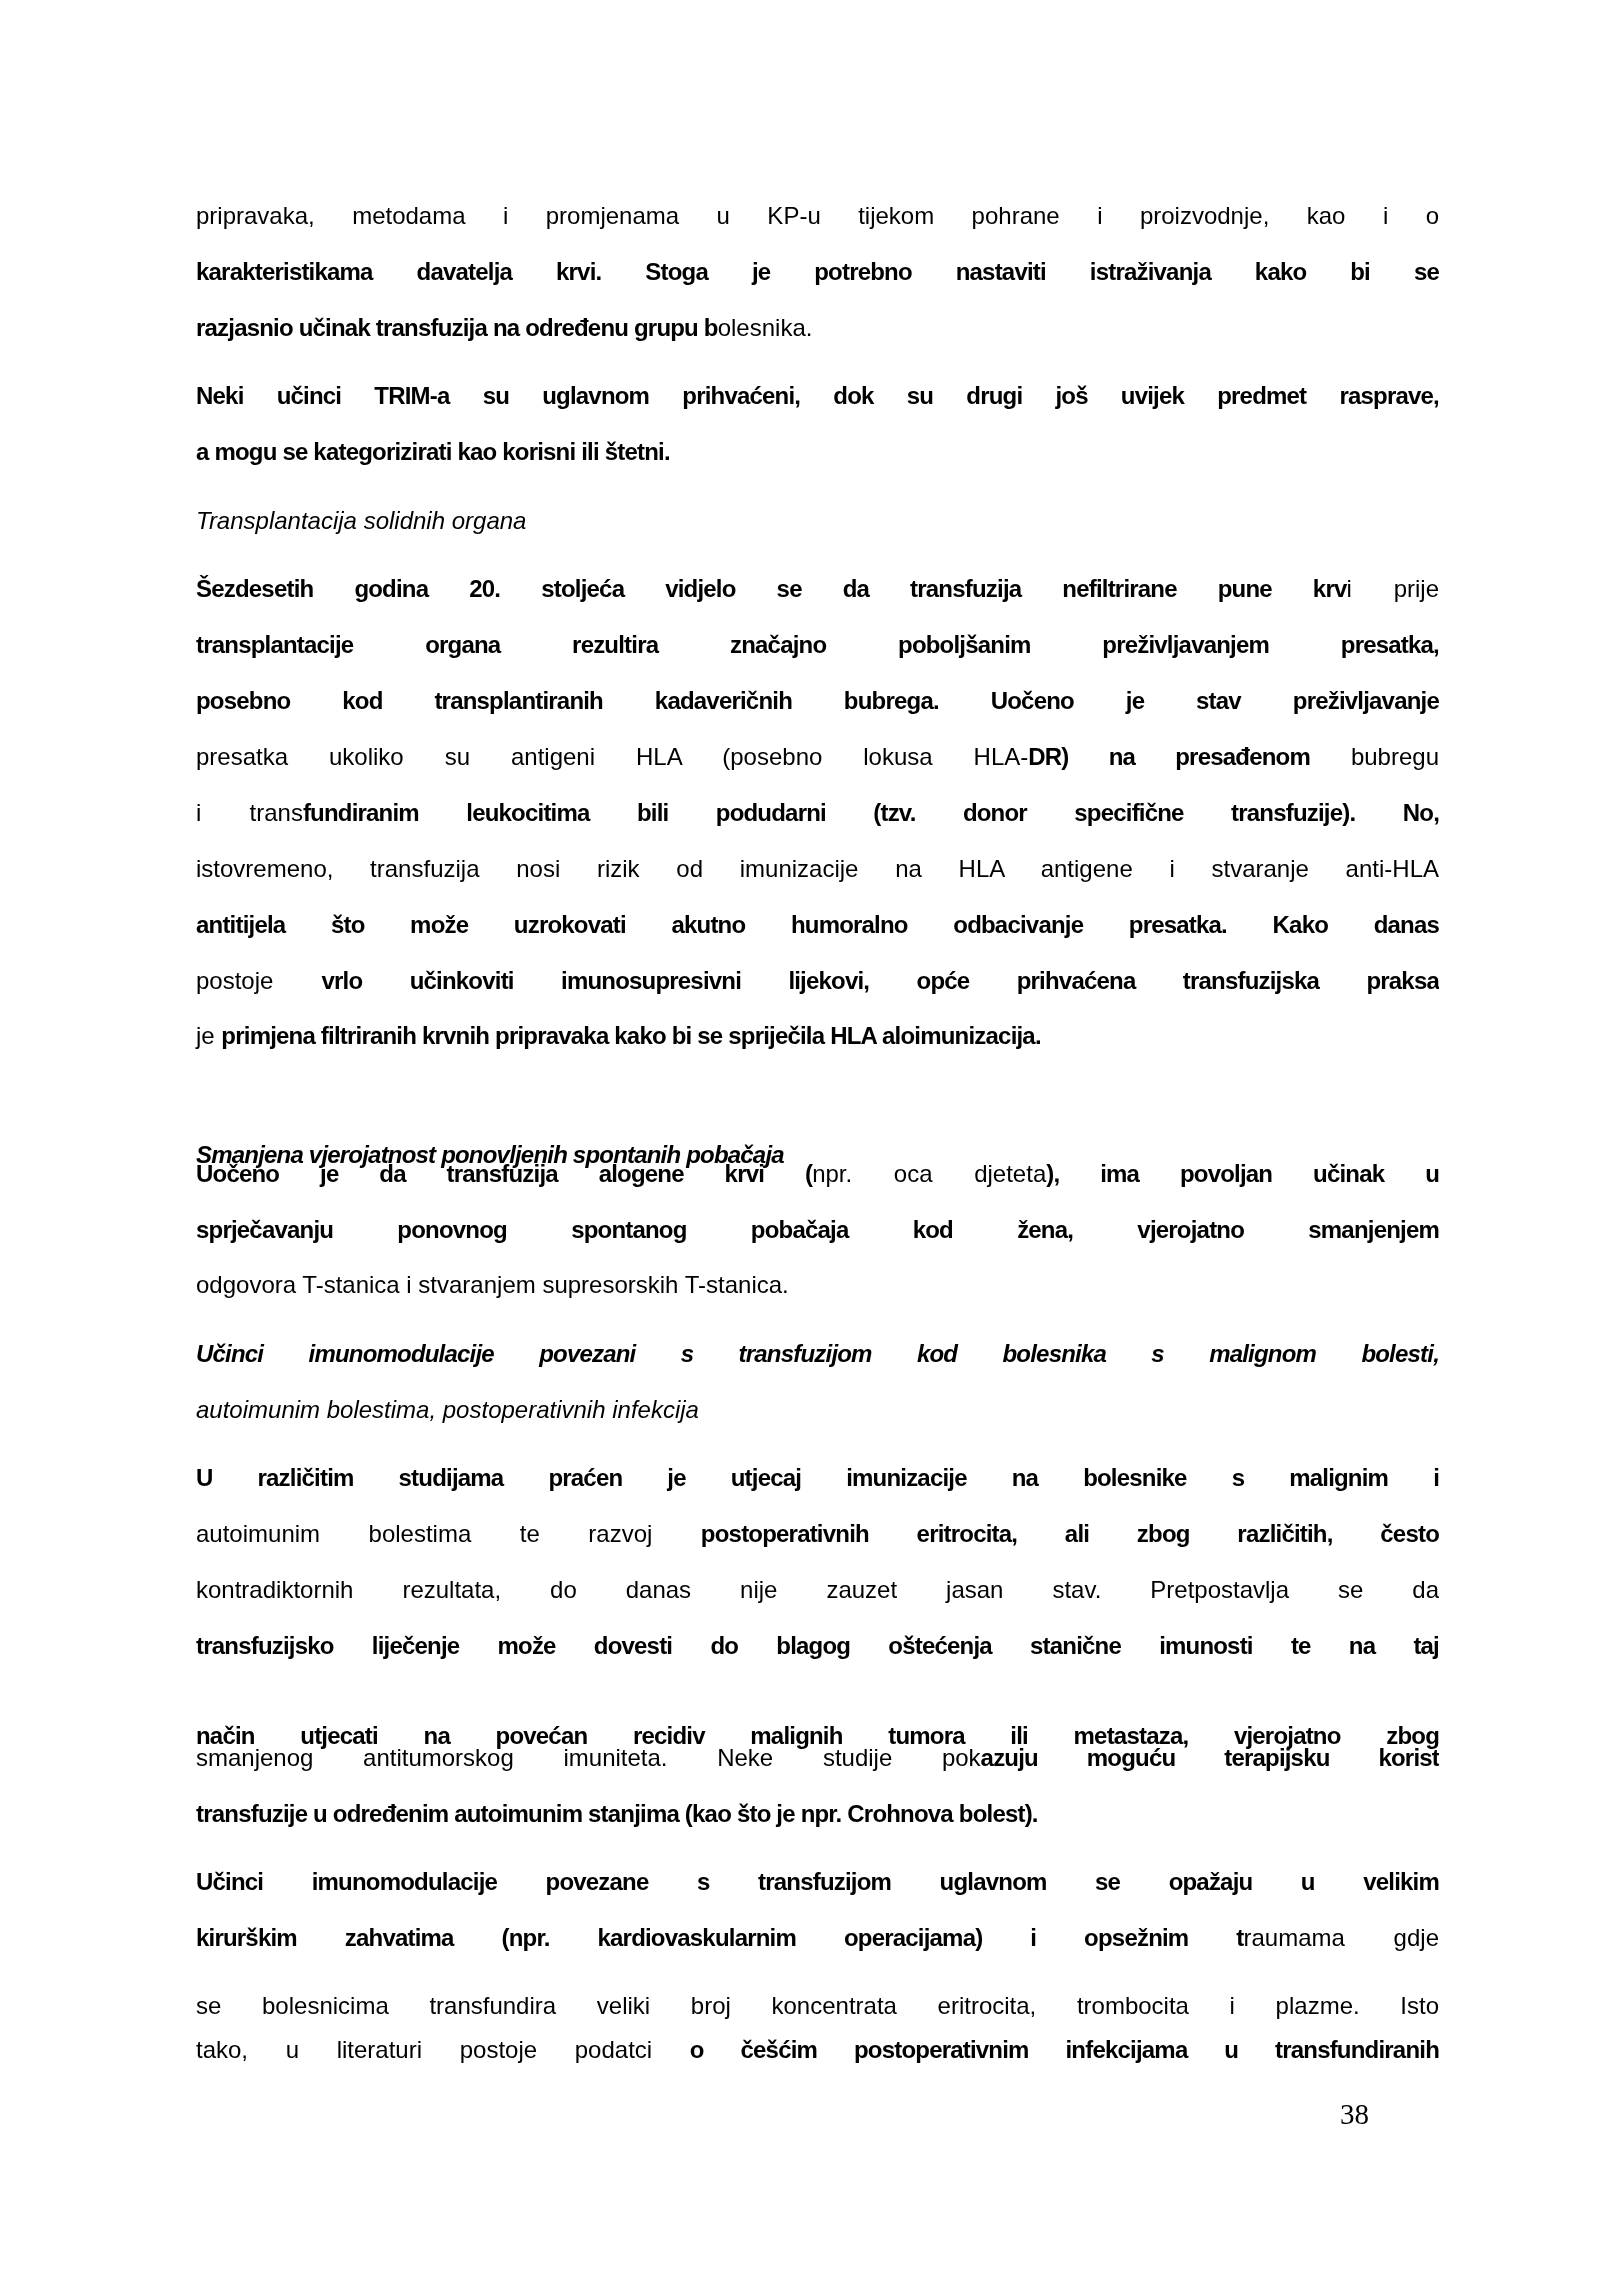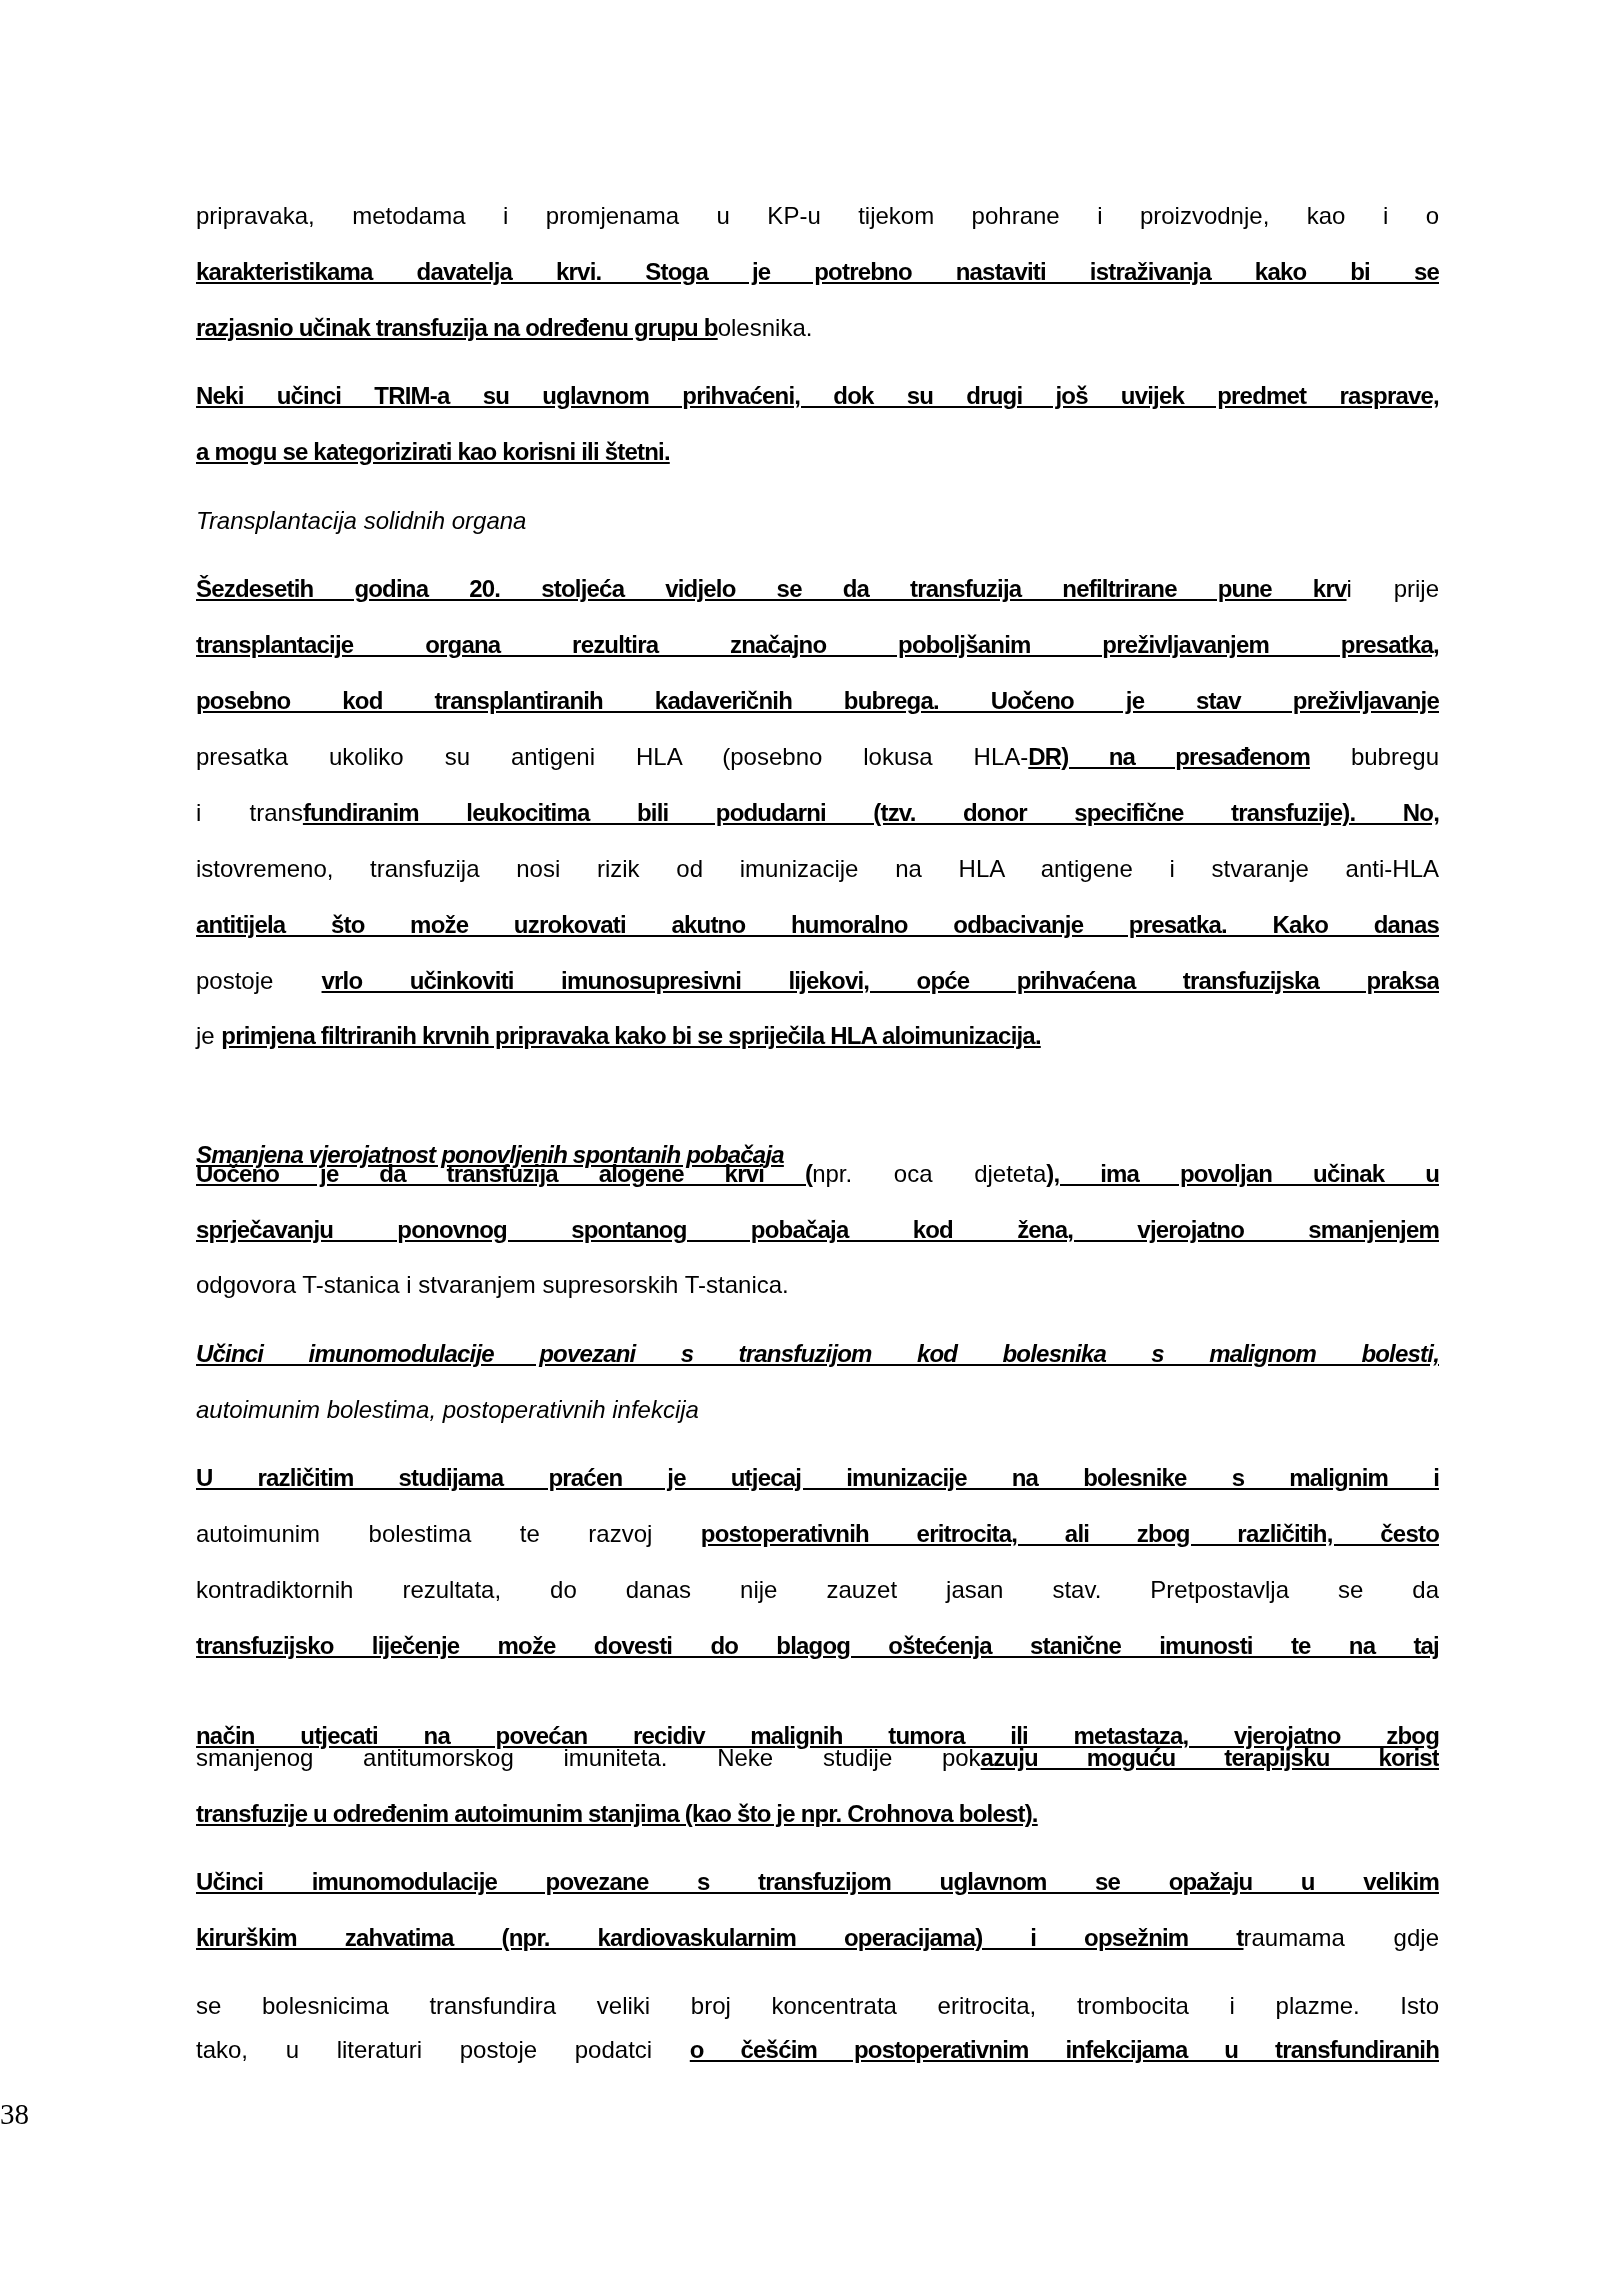--- a/index.html
+++ b/index.html
@@ -2,24 +2,24 @@
 <html><head>
 <meta charset="utf-8">
 <style>
   html, body { margin: 0; padding: 0; background: #ffffff; }
   body { width: 1621px; height: 2293px; position: relative; overflow: hidden;
          font-family: "Liberation Sans", sans-serif; color: #000; }
   .page { position: absolute; left: 0; top: 0; width: 1621px; height: 2293px; background: #fff; }
   .line { position: absolute; left: 196px; width: 1243px; font-size: 24px; line-height: 39px;
           white-space: nowrap; letter-spacing: 0px; }
   .just { text-align: justify; text-align-last: justify; white-space: normal; height: 39px; overflow: hidden; }
-  .b { font-weight: bold; letter-spacing: -0.8px; text-decoration: underline; }
+  .b { font-weight: bold; letter-spacing: -0.8px; }
   .n { font-weight: normal; }
   .i { font-style: italic; }
-  .pagenum { position: absolute; left: 0; width: 1369px; top: 2098px; text-align: left;
+  .pagenum { position: absolute; left: 0; width: 1369px; top: 2098px; text-align: right;
              font-family: "Liberation Serif", serif; font-size: 29px; }
 </style>
 </head>
 <body>
 
 <div class="page">
   <div id="lines">
       <div class="line just" style="top: 196px;"><span class="n">pripravaka, metodama i promjenama u KP-u tijekom pohrane i proizvodnje, kao i o</span></div>
       <div class="line just" style="top: 252px;"><span class="b">karakteristikama davatelja krvi. Stoga je potrebno nastaviti istraživanja kako bi se</span></div>
       <div class="line" style="top: 308px;"><span class="b">razjasnio učinak transfuzija na određenu grupu b</span><span class="n">olesnika.</span></div>

